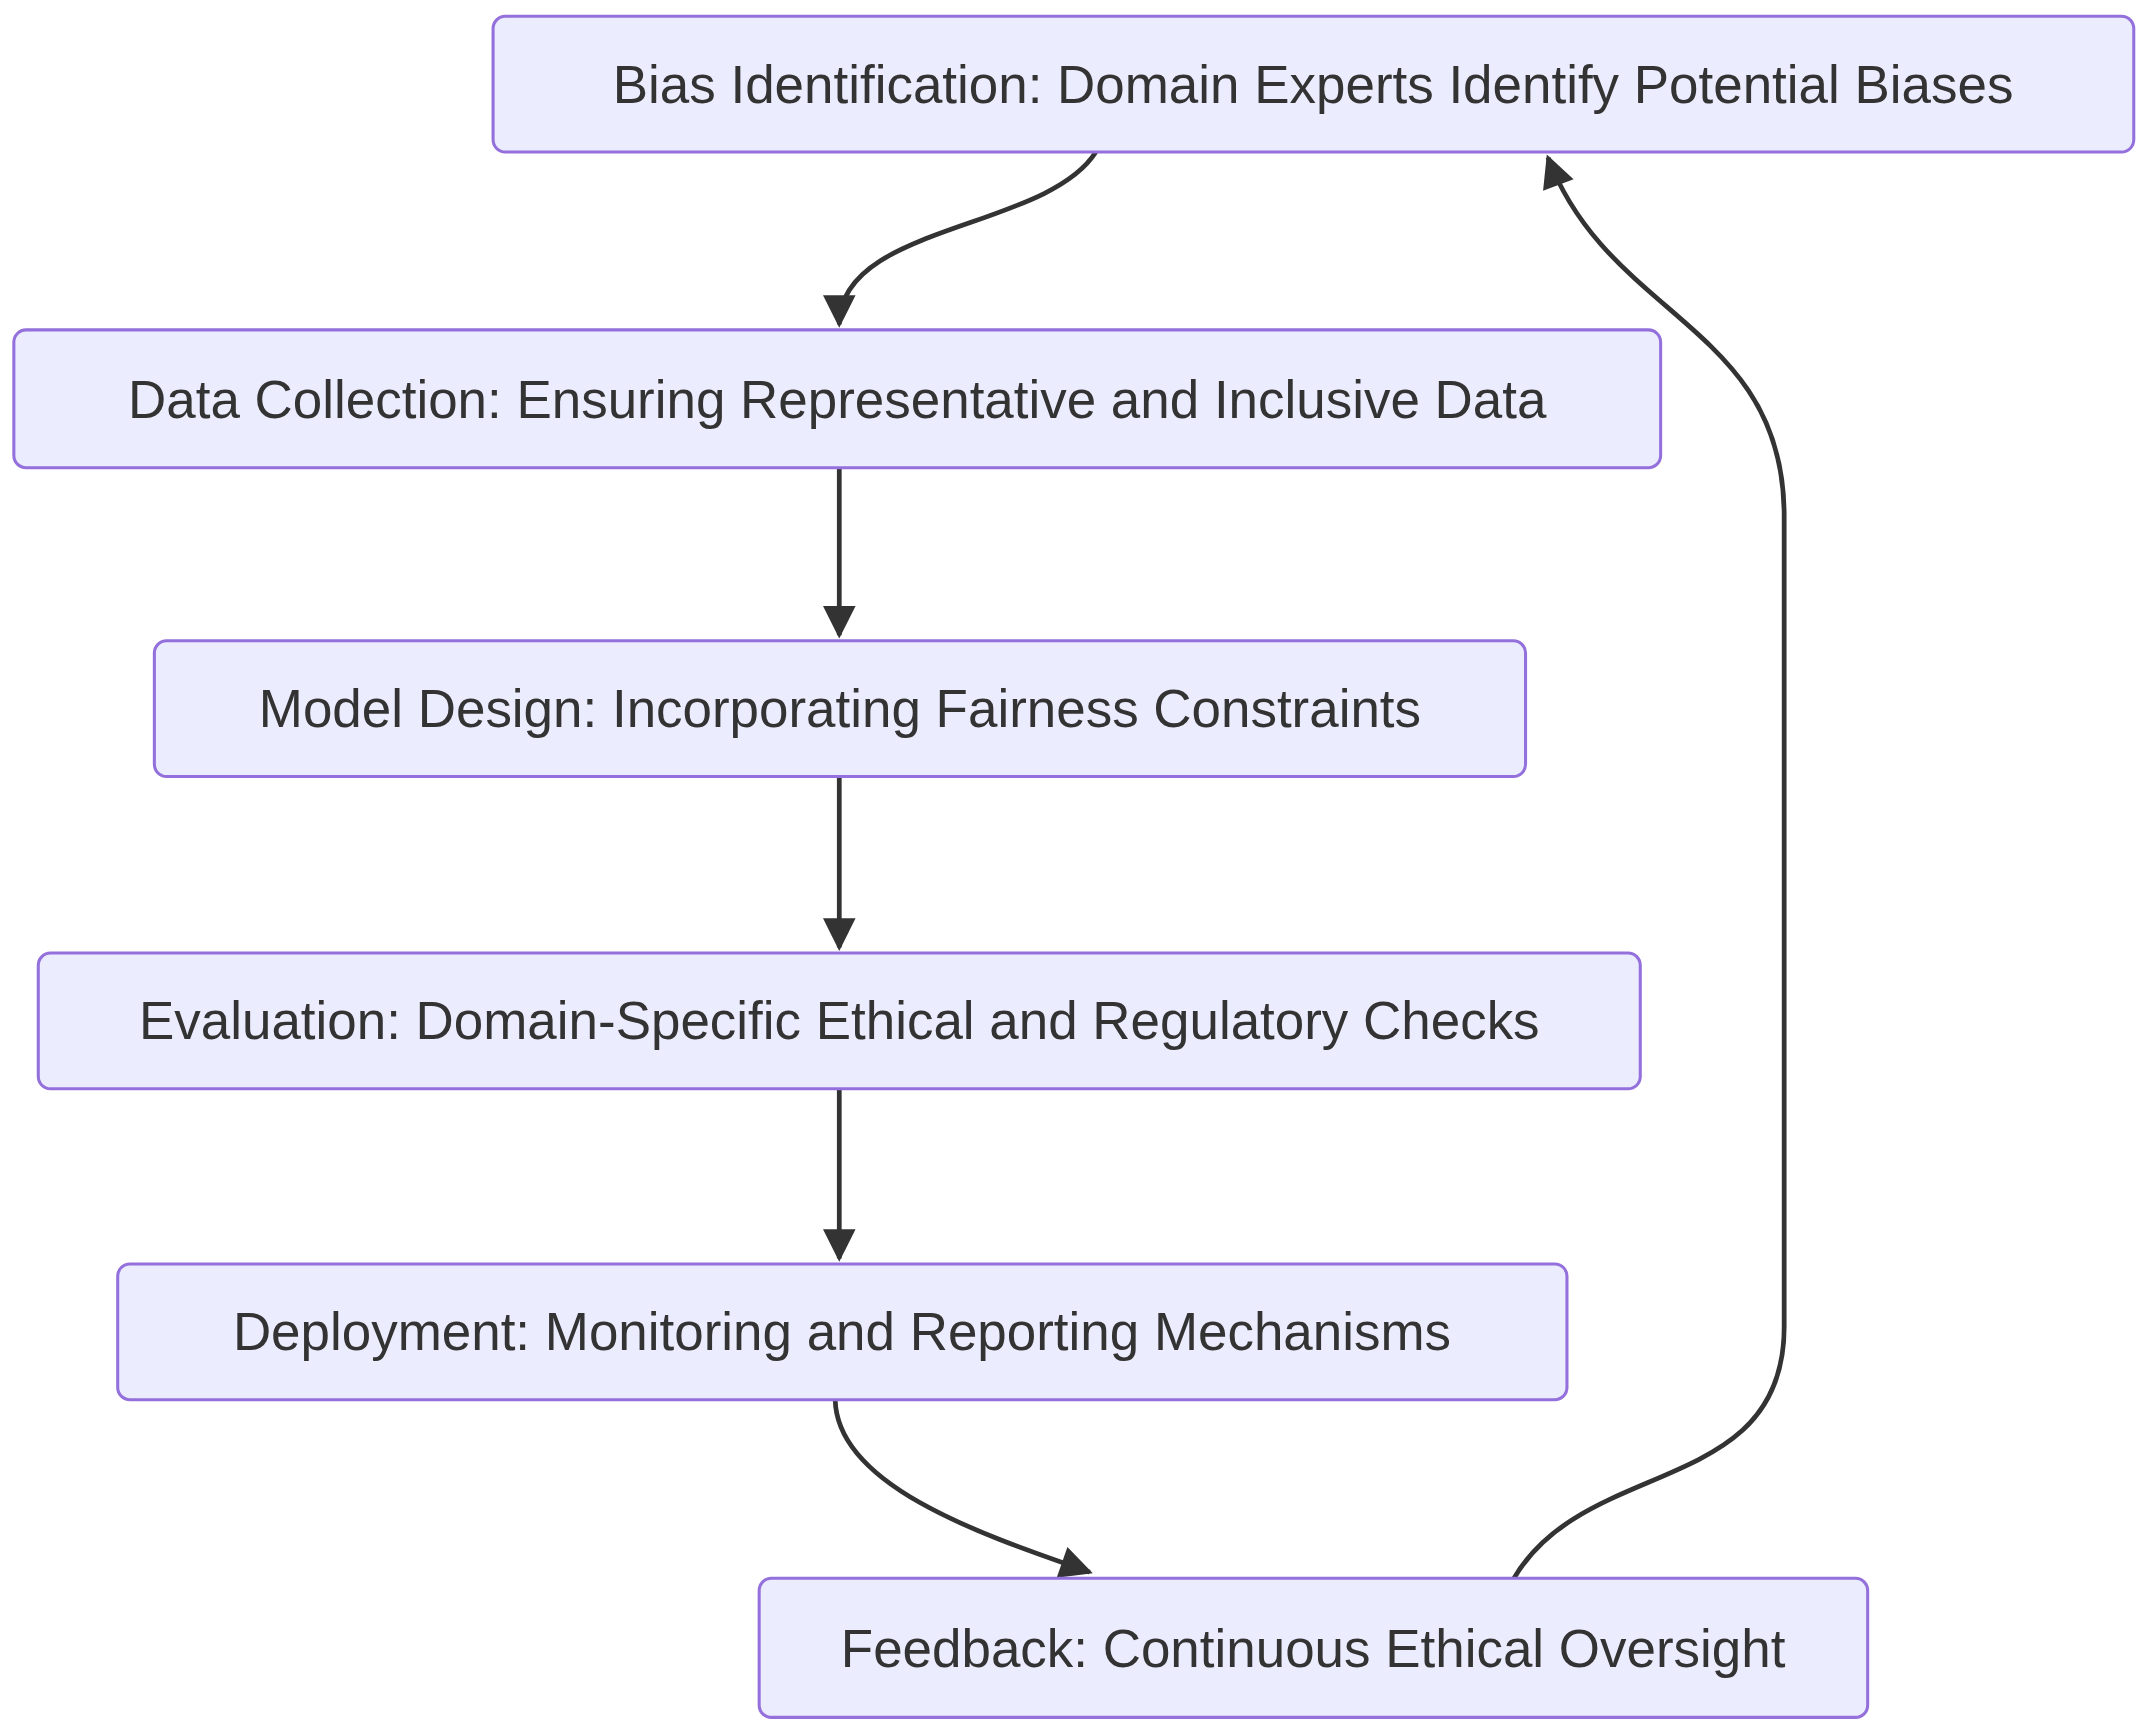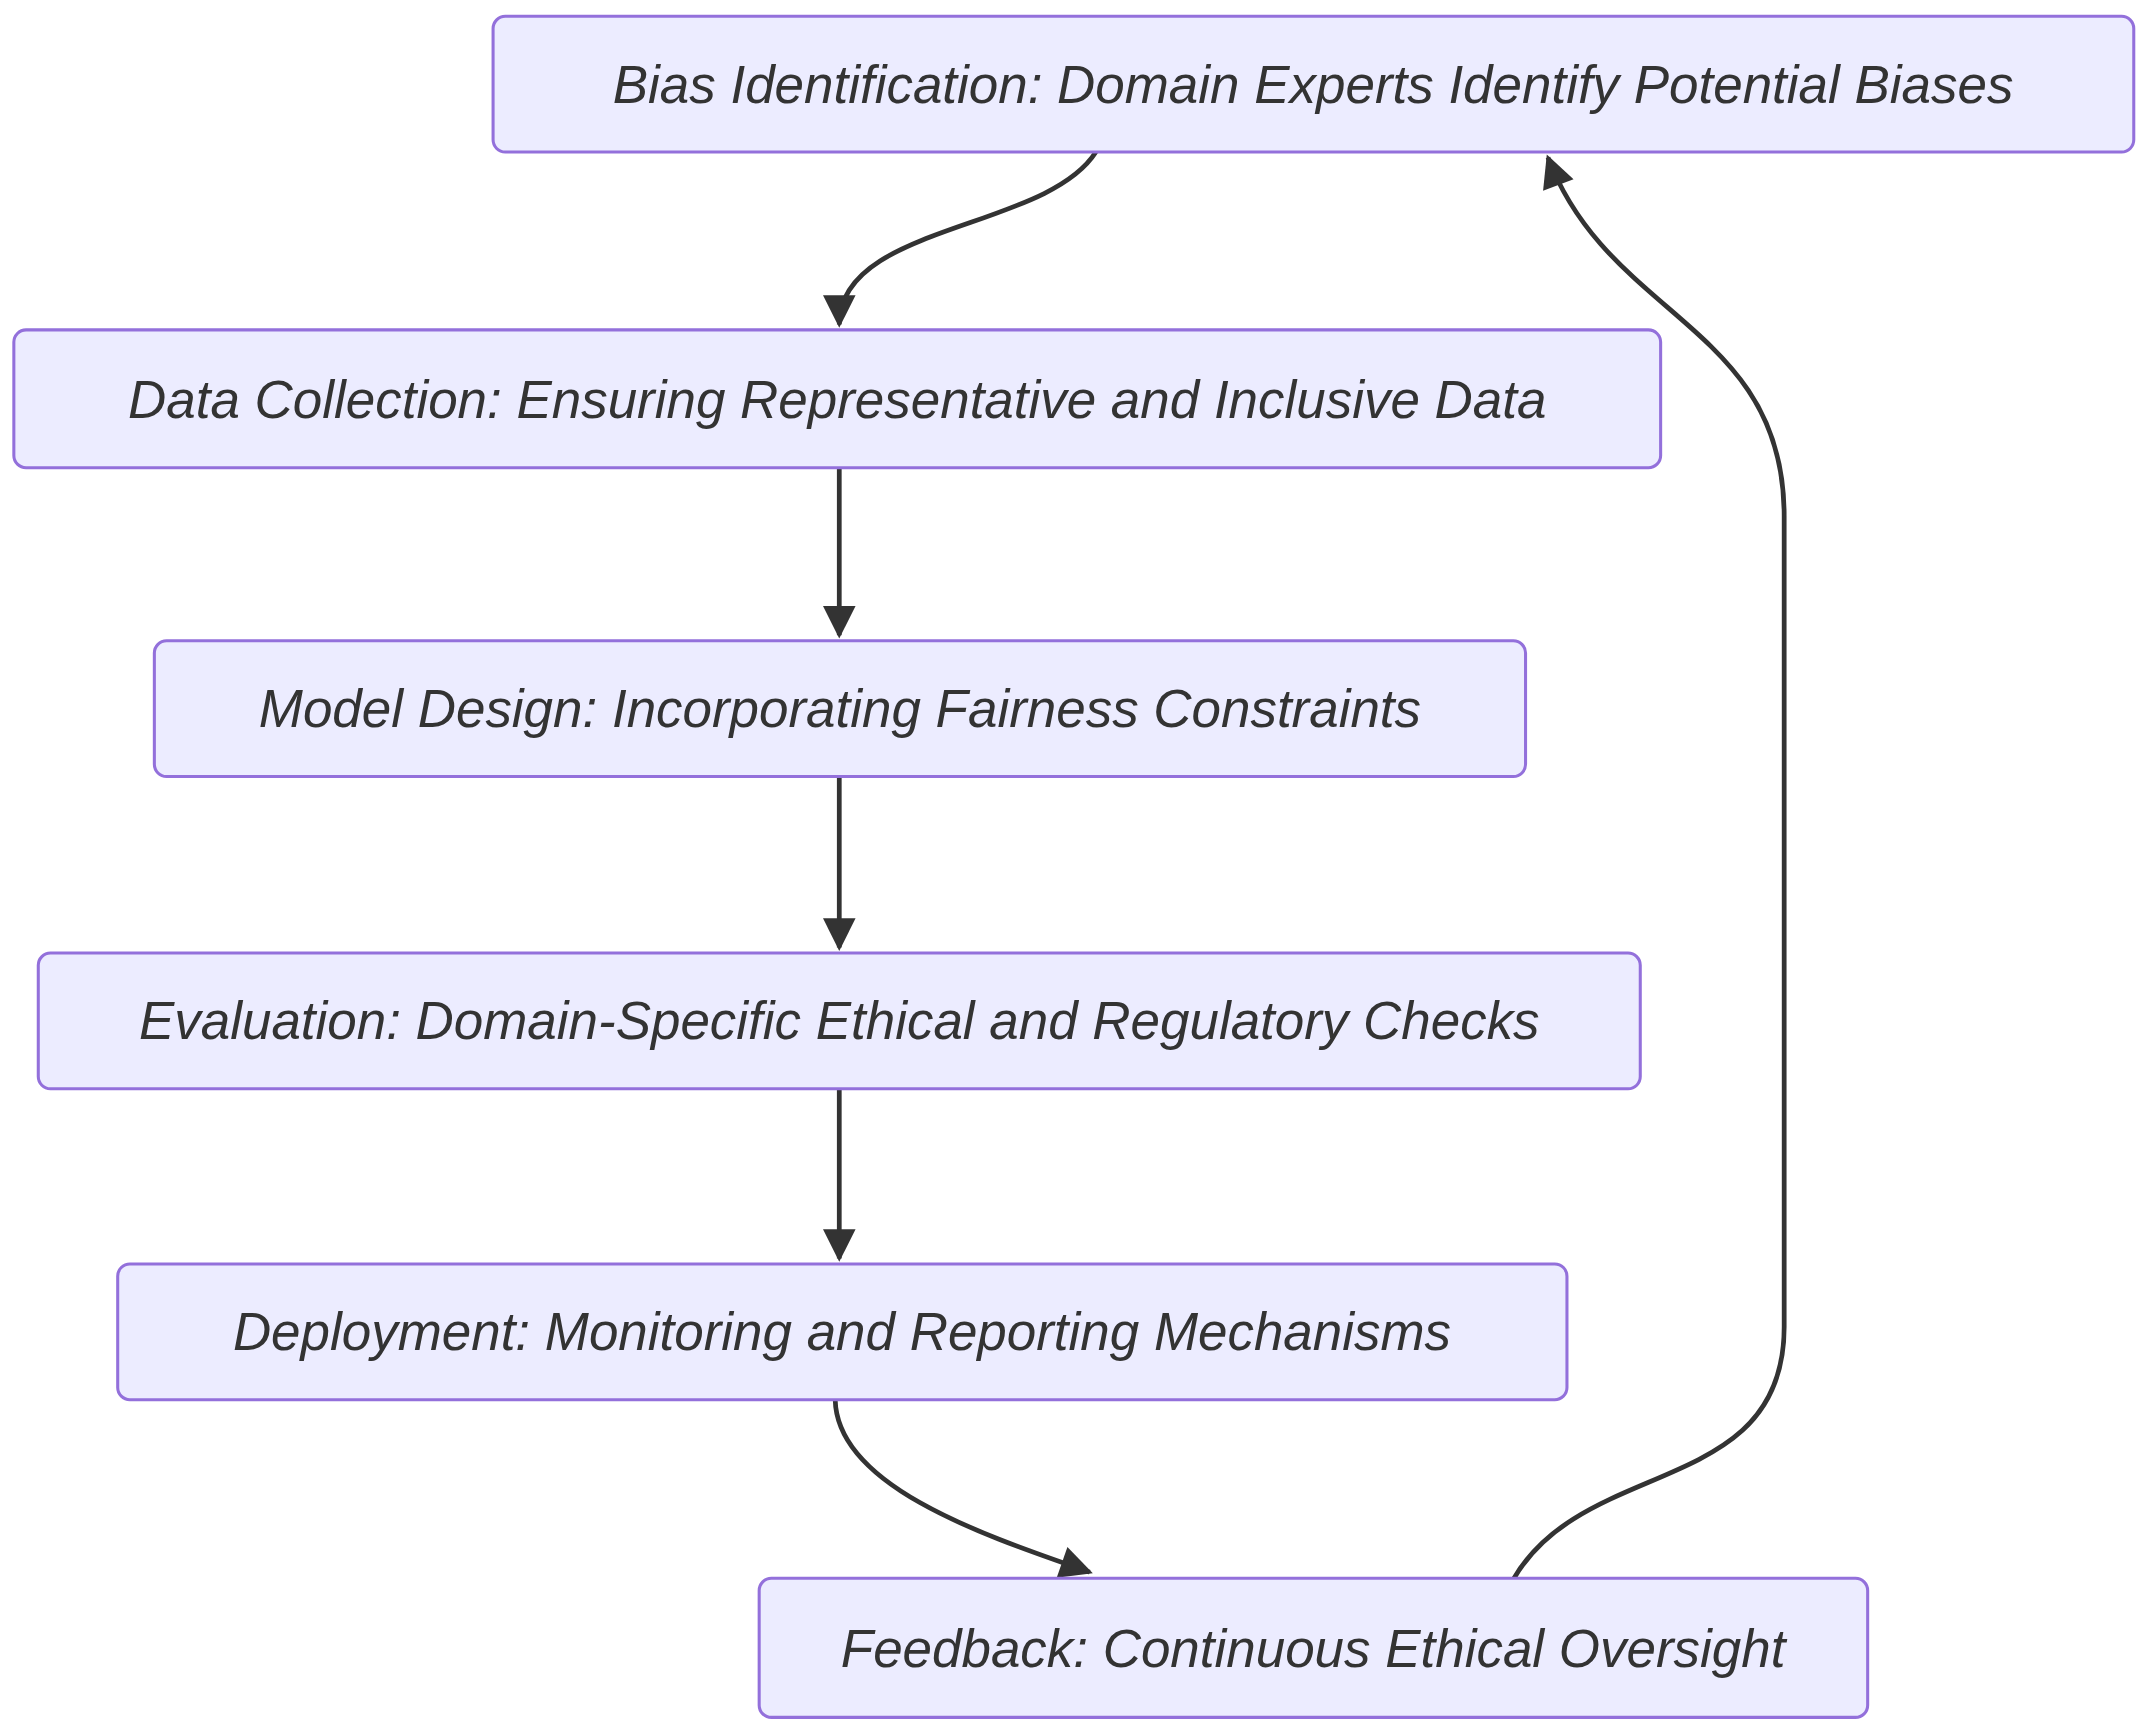--- a/index.html
+++ b/index.html
@@ -6,21 +6,20 @@
     margin: 0;
     padding: 0;
     background: var(--background, #FFFFFF);
   }
   .stage {
     position: relative;
     width: 2132px;
     height: 1733px;
     background: var(--background, #FFFFFF);
     font-family: "Liberation Sans", sans-serif;
-    font-style: italic;
   }
   svg { display: block; }
   .node-rect {
     fill: var(--node_fill, #ECECFF);
     stroke: var(--node_border, #9370DB);
     stroke-width: 4.5px;
   }
   .node-label {
     fill: var(--text_color, #333333);
     font-family: "Liberation Sans", sans-serif;

